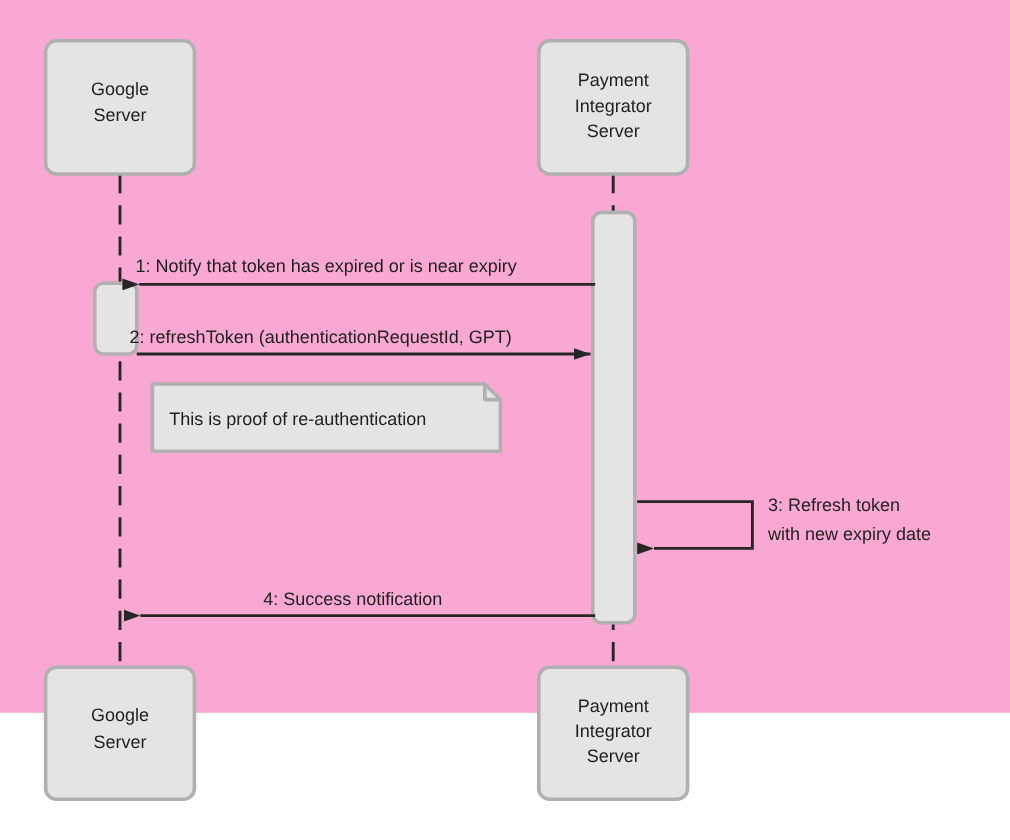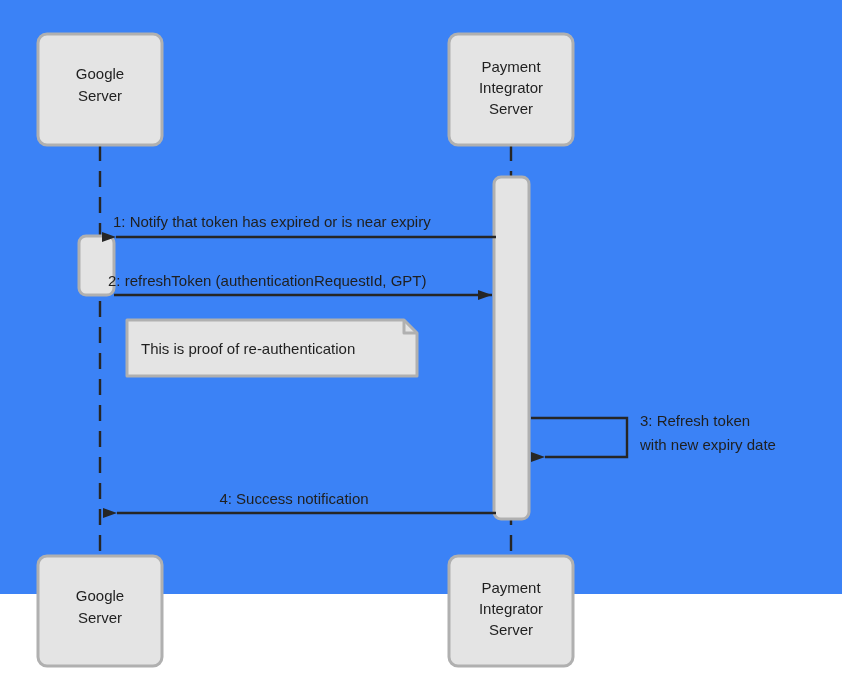--- a/index.html
+++ b/index.html
@@ -10,21 +10,21 @@
   body {
     width: 842px;
     height: 700px;
     font-family: "Liberation Sans", sans-serif;
     overflow: hidden;
   }
   #diagram-root {
     position: relative;
     width: 842px;
     height: 594px;
-    background: #3b82f6;
+    background: #f9a8d4;
   }
   svg#seq-svg {
     position: absolute;
     left: 0;
     top: 0;
     width: 842px;
     height: 700px;
     display: block;
   }
   .lifeline-box-label {

